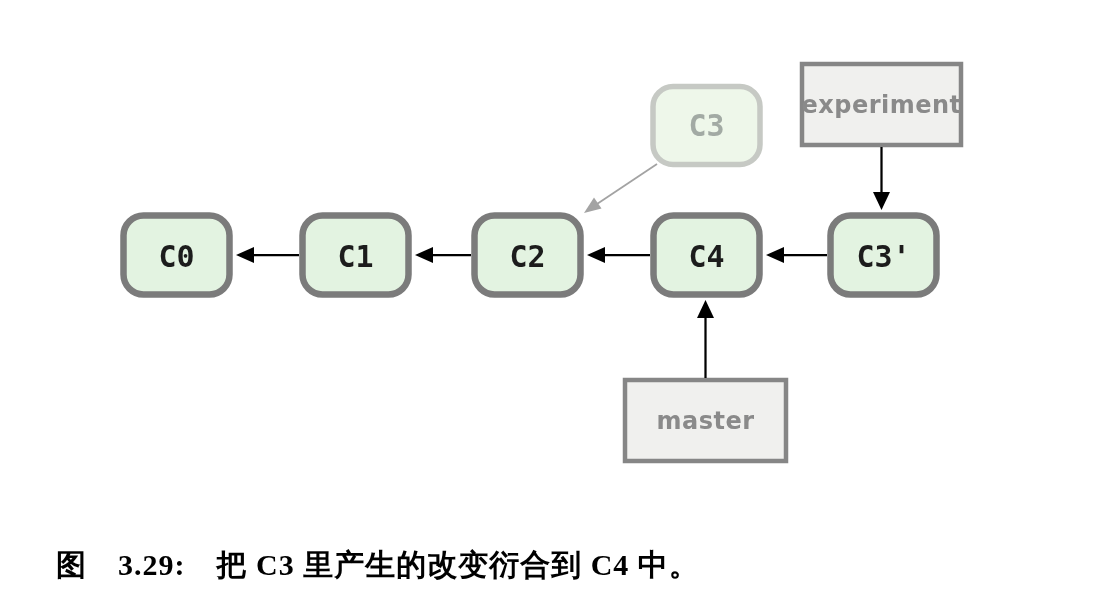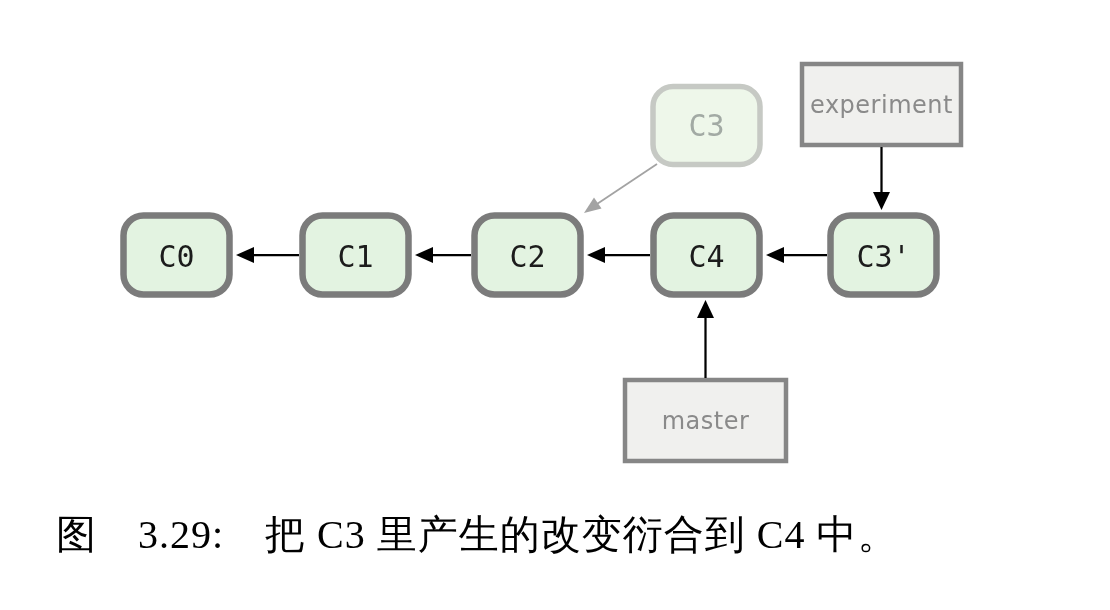--- a/index.html
+++ b/index.html
@@ -3,20 +3,21 @@
 <meta charset="utf-8">
 <style>
   html, body { margin: 0; padding: 0; background: #ffffff; }
   .screen {
     position: relative;
     width: 1110px;
     height: 610px;
     background: var(--background, #ffffff);
     overflow: hidden;
     font-family: "DejaVu Sans", "Liberation Sans", sans-serif;
+    font-weight: bold;
   }
   .diagram-svg { position: absolute; left: 0; top: 0; }
 
   
   .commit-rect {
     fill: var(--node-fill, #e3f3e1);
     stroke: var(--node-stroke, #7b7b7b);
     stroke-width: 6.5;
   }
   .commit-label {
@@ -56,23 +57,23 @@
   
   .arrow-line { stroke: var(--arrow-black, #000000); stroke-width: 2.25; }
   .arrow-head { fill: var(--arrow-black, #000000); }
   .ghost-arrow-line { stroke: var(--arrow-gray, #a3a3a3); stroke-width: 1.8; }
   .ghost-arrow-head { fill: var(--arrow-gray, #a3a3a3); }
 
   
   .caption {
     position: absolute;
     left: 56px;
-    top: 510px;
+    top: 546px;
     font-family: "Liberation Serif", "DejaVu Serif", serif;
-    font-size: 40px;
+    font-size: 30px;
     line-height: 1.25;
     color: #000000;
     white-space: pre;
     letter-spacing: 1px;
   }
 </style>
 </head>
 <body>
 
 <div class="screen">

